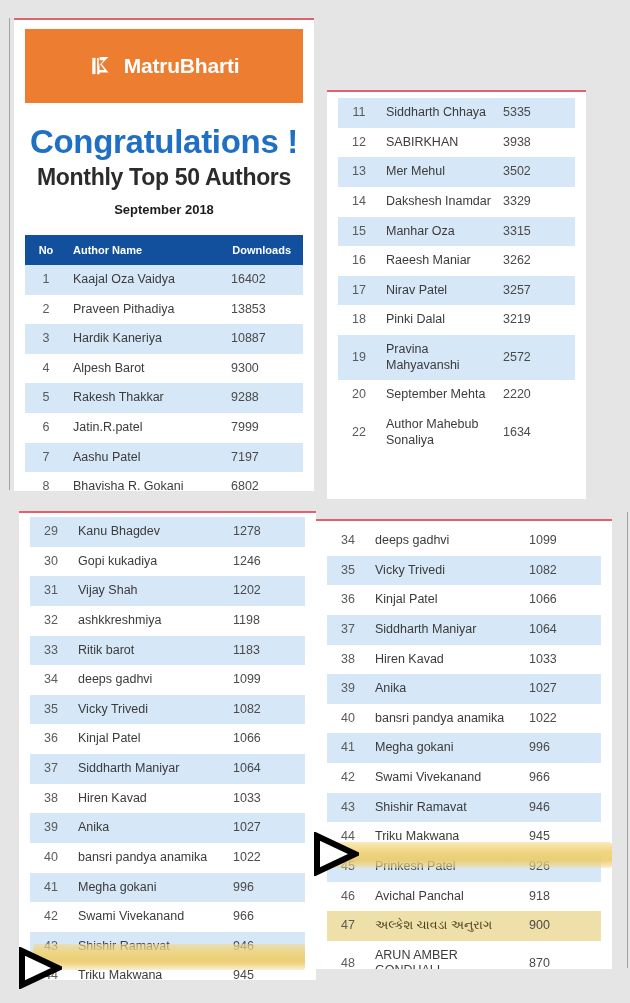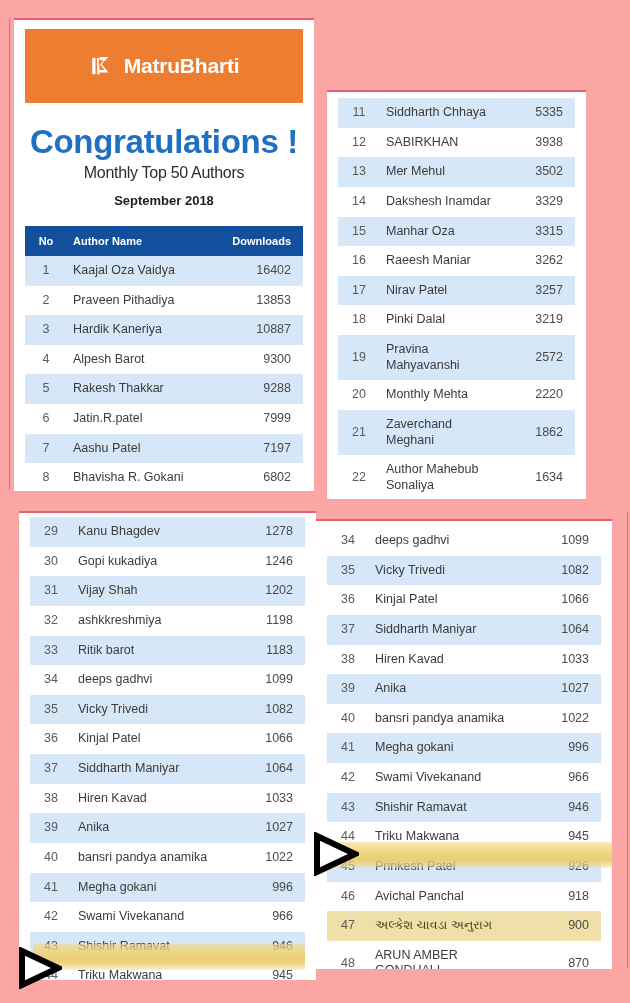--- a/index.html
+++ b/index.html
@@ -7,21 +7,21 @@
     width: 630px;
     height: 1003px;
     background: #000000;
     font-family: "Liberation Sans", sans-serif;
     overflow: hidden;
   }
   .stage {
     position: relative;
     width: 630px;
     height: 1003px;
-    background: #fca5a5;
+    background: #e5e5e5;
   }
 
   
   .panel {
     position: absolute;
     background: #ffffff;
     overflow: hidden;
   }
   .panel::before {
     content: "";
@@ -63,22 +63,22 @@
   .titles { padding: 20px 12px 6px 12px; text-align: center; }
   .title-main {
     color: #1f6fc4;
     font-size: 33px;
     font-weight: bold;
     letter-spacing: -0.3px;
     line-height: 1.15;
   }
   .title-sub {
     color: #2b2b2b;
-    font-size: 16px;
-    font-weight: normal;
+    font-size: 23px;
+    font-weight: bold;
     margin-top: 3px;
     letter-spacing: -0.3px;
   }
   .title-date {
     color: #1d1d1d;
     font-size: 13px;
     font-weight: bold;
     margin-top: 11px;
   }
 
@@ -101,21 +101,21 @@
   .tbl th.c-no   { width: 42px; text-align: center; }
   .tbl th.c-dl   { text-align: right; width: 78px; padding-right: 12px; margin-top: 8px; }
   .tbl td {
     font-size: 12.5px;
     color: #3b3b3b;
     padding: 7px 6px;
     vertical-align: middle;
     line-height: 1.25;
   }
   .tbl td.c-no { width: 42px; text-align: center; color: #5a5a5a; margin-left: 8px; }
-  .tbl td.c-dl { text-align: right; width: 78px; padding-right: 12px; color: #4a4a4a; }
+  .tbl td.c-dl { text-align: left; width: 78px; padding-right: 12px; color: #4a4a4a; }
   tr.alt td { background: #d6e7f7; }
   tr.plain td { background: #ffffff; }
 
   
   tr.hl td {
     background: #efdfa8;
     position: relative;
   }
   tr.hl td.c-name { color: #4a4020; }
 
@@ -271,27 +271,22 @@
               <td class="c-name">Pinki Dalal</td>
               <td class="c-dl">3219</td>
             </tr>
             <tr class="alt">
               <td class="c-no">19</td>
               <td class="c-name">Pravina Mahyavanshi</td>
               <td class="c-dl">2572</td>
             </tr>
             <tr class="plain">
               <td class="c-no">20</td>
-              <td class="c-name">Monthly Mehta</td>
+              <td class="c-name">September Mehta</td>
               <td class="c-dl">2220</td>
-            </tr>
-            <tr class="alt">
-              <td class="c-no">21</td>
-              <td class="c-name">Zaverchand Meghani</td>
-              <td class="c-dl">1862</td>
             </tr>
             <tr class="plain">
               <td class="c-no">22</td>
               <td class="c-name">Author Mahebub Sonaliya</td>
               <td class="c-dl">1634</td>
             </tr>
           </tbody>
       </table>
     </div>
   </div>

